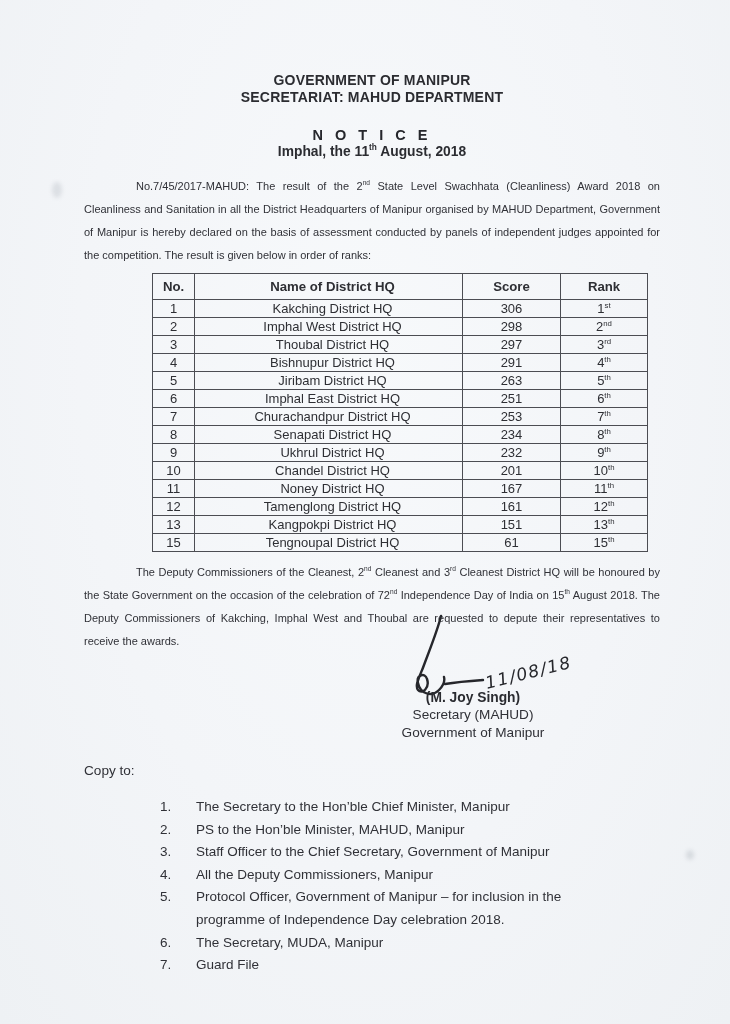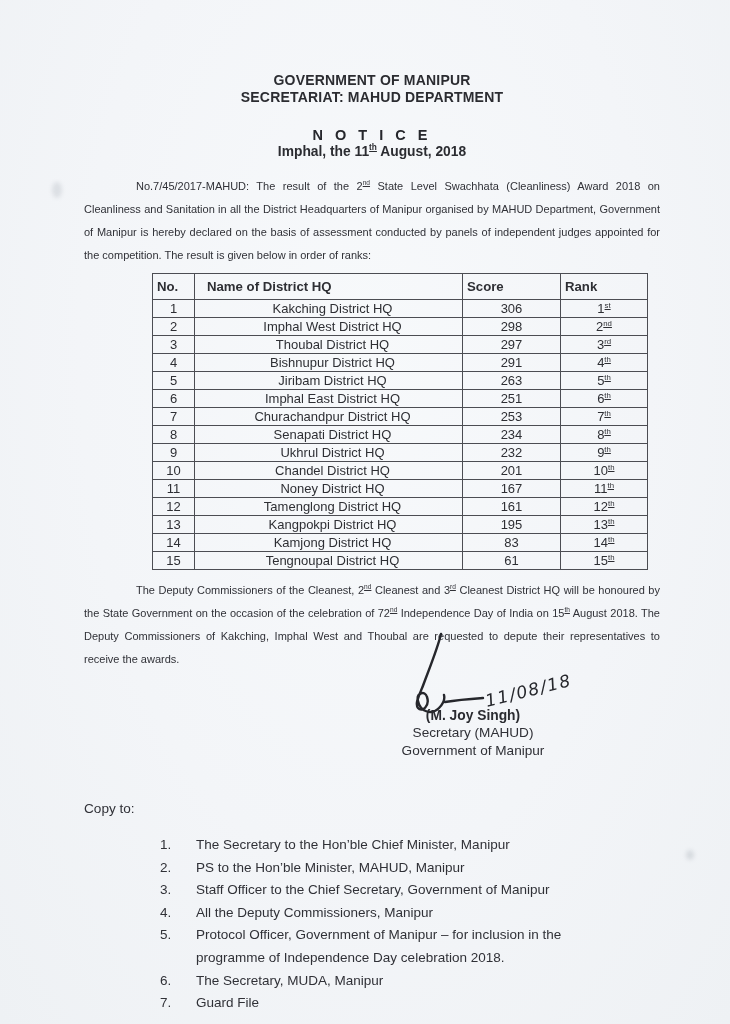--- a/index.html
+++ b/index.html
@@ -16,46 +16,46 @@
   .content { padding:72px 70px 0 84px; }
 
   .org-line { text-align:center; font-weight:bold; font-size:14px; line-height:16.5px; letter-spacing:0.2px; color:#2b2c31; }
 
   .notice-title {
     margin-top:22px; text-align:center; font-weight:bold; font-size:14.5px; line-height:16px;
     letter-spacing:4px; color:#26272c;
   }
   .date-line { text-align:center; font-weight:bold; font-size:13.8px; line-height:17px; color:#2b2c31; }
 
-  sup { font-size:0.60em; vertical-align:super; line-height:0;text-decoration:underline; }
+  sup { font-size:0.60em; vertical-align:super; line-height:0; }
 
   .para { margin-top:15px; text-align:justify; text-indent:52px; font-size:11px; line-height:23px; color:#303137; }
   .para.closing { margin-top:9px; }
 
   table.results {
     margin:6px 0 0 68px;
     border-collapse:collapse;
     font-size:13px; color:#2e2f34;
   }
   table.results th, table.results td { border:1.5px solid #4c4d53; }
-  table.results th { font-weight:bold; text-align:left; padding:5px 4px; font-size:13.2px; }
+  table.results th { font-weight:bold; text-align:center; padding:5px 4px; font-size:13.2px; }
   table.results td { padding:1px 4px; height:17.4px; }
   .col-no    { width:42px;  text-align:center; }
   .col-name  { width:268px; text-align:center; padding-left:12px !important; }
   .col-score { width:98px;  text-align:center; }
   .col-rank  { width:87px;  text-align:center; }
 
   .signature-block {
     width:250px; margin:0 62px 0 auto; text-align:center; position:relative;
   }
   .sig-svg { display:block; width:212px; height:84px; margin:-40px auto -8px; }
   .sig-name { font-weight:bold; font-size:13.8px; line-height:17px; color:#2a2b30; }
   .sig-title, .sig-org { font-size:13.6px; line-height:18px; color:#303137; }
 
-  .copy-to { margin-top:40px; font-size:13.6px; line-height:18px; color:#303137; }
+  .copy-to { margin-top:20px; font-size:13.6px; line-height:18px; color:#303137; }
 
   .copy-list { margin:16px 0 0 76px; list-style:none; font-size:13.5px; color:#303137; }
   .copy-list li { display:flex; line-height:22.6px; }
   .li-num { width:24px; flex:0 0 24px; }
   .li-text { padding-left:12px; max-width:420px; }
 
   .scan-mark { position:absolute; border-radius:50%; background:#9aa2ab; filter:blur(2px); }
   .mark-1 { left:52px; top:182px; width:10px; height:16px; opacity:0.25; }
   .mark-2 { left:686px; top:850px; width:8px; height:10px; opacity:0.3; }
 </style>
@@ -166,30 +166,24 @@
           <tr>
             <td class="col-no">12</td>
             <td class="col-name">Tamenglong District HQ</td>
             <td class="col-score">161</td>
             <td class="col-rank"><span>12</span><sup>th</sup></td>
           </tr>
 
           <tr>
             <td class="col-no">13</td>
             <td class="col-name">Kangpokpi District HQ</td>
-            <td class="col-score">195</td>
+            <td class="col-score">151</td>
             <td class="col-rank"><span>13</span><sup>th</sup></td>
           </tr>
 
-          <tr>
-            <td class="col-no">14</td>
-            <td class="col-name">Kamjong District HQ</td>
-            <td class="col-score">83</td>
-            <td class="col-rank"><span>14</span><sup>th</sup></td>
-          </tr>
 
           <tr>
             <td class="col-no">15</td>
             <td class="col-name">Tengnoupal District HQ</td>
             <td class="col-score">61</td>
             <td class="col-rank"><span>15</span><sup>th</sup></td>
           </tr>
 
         </tbody>
     </table>

